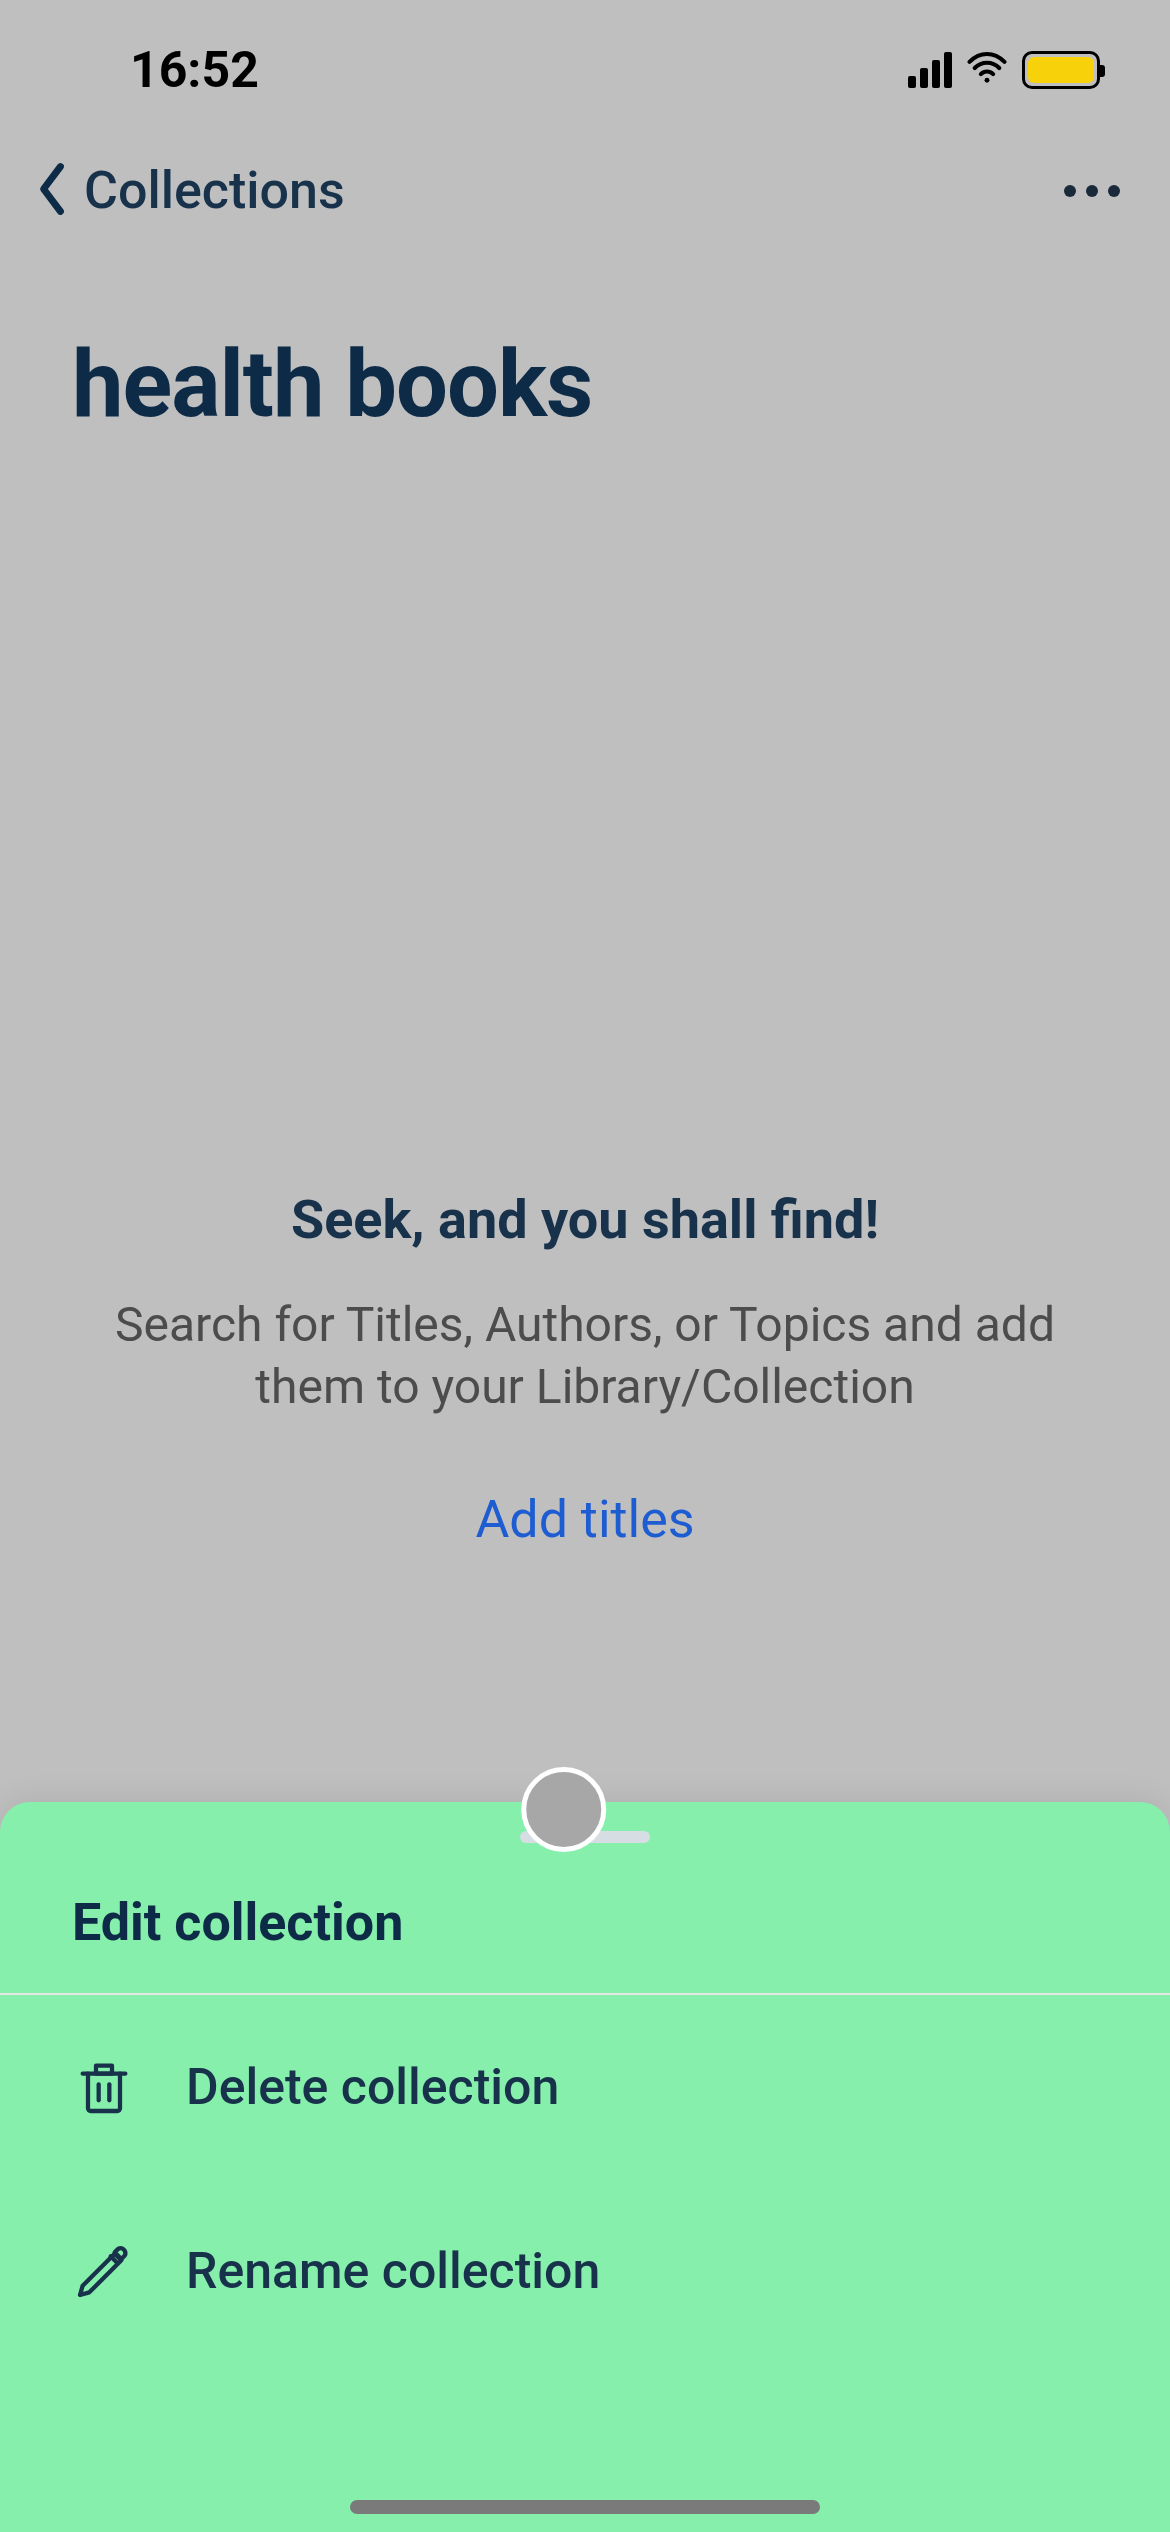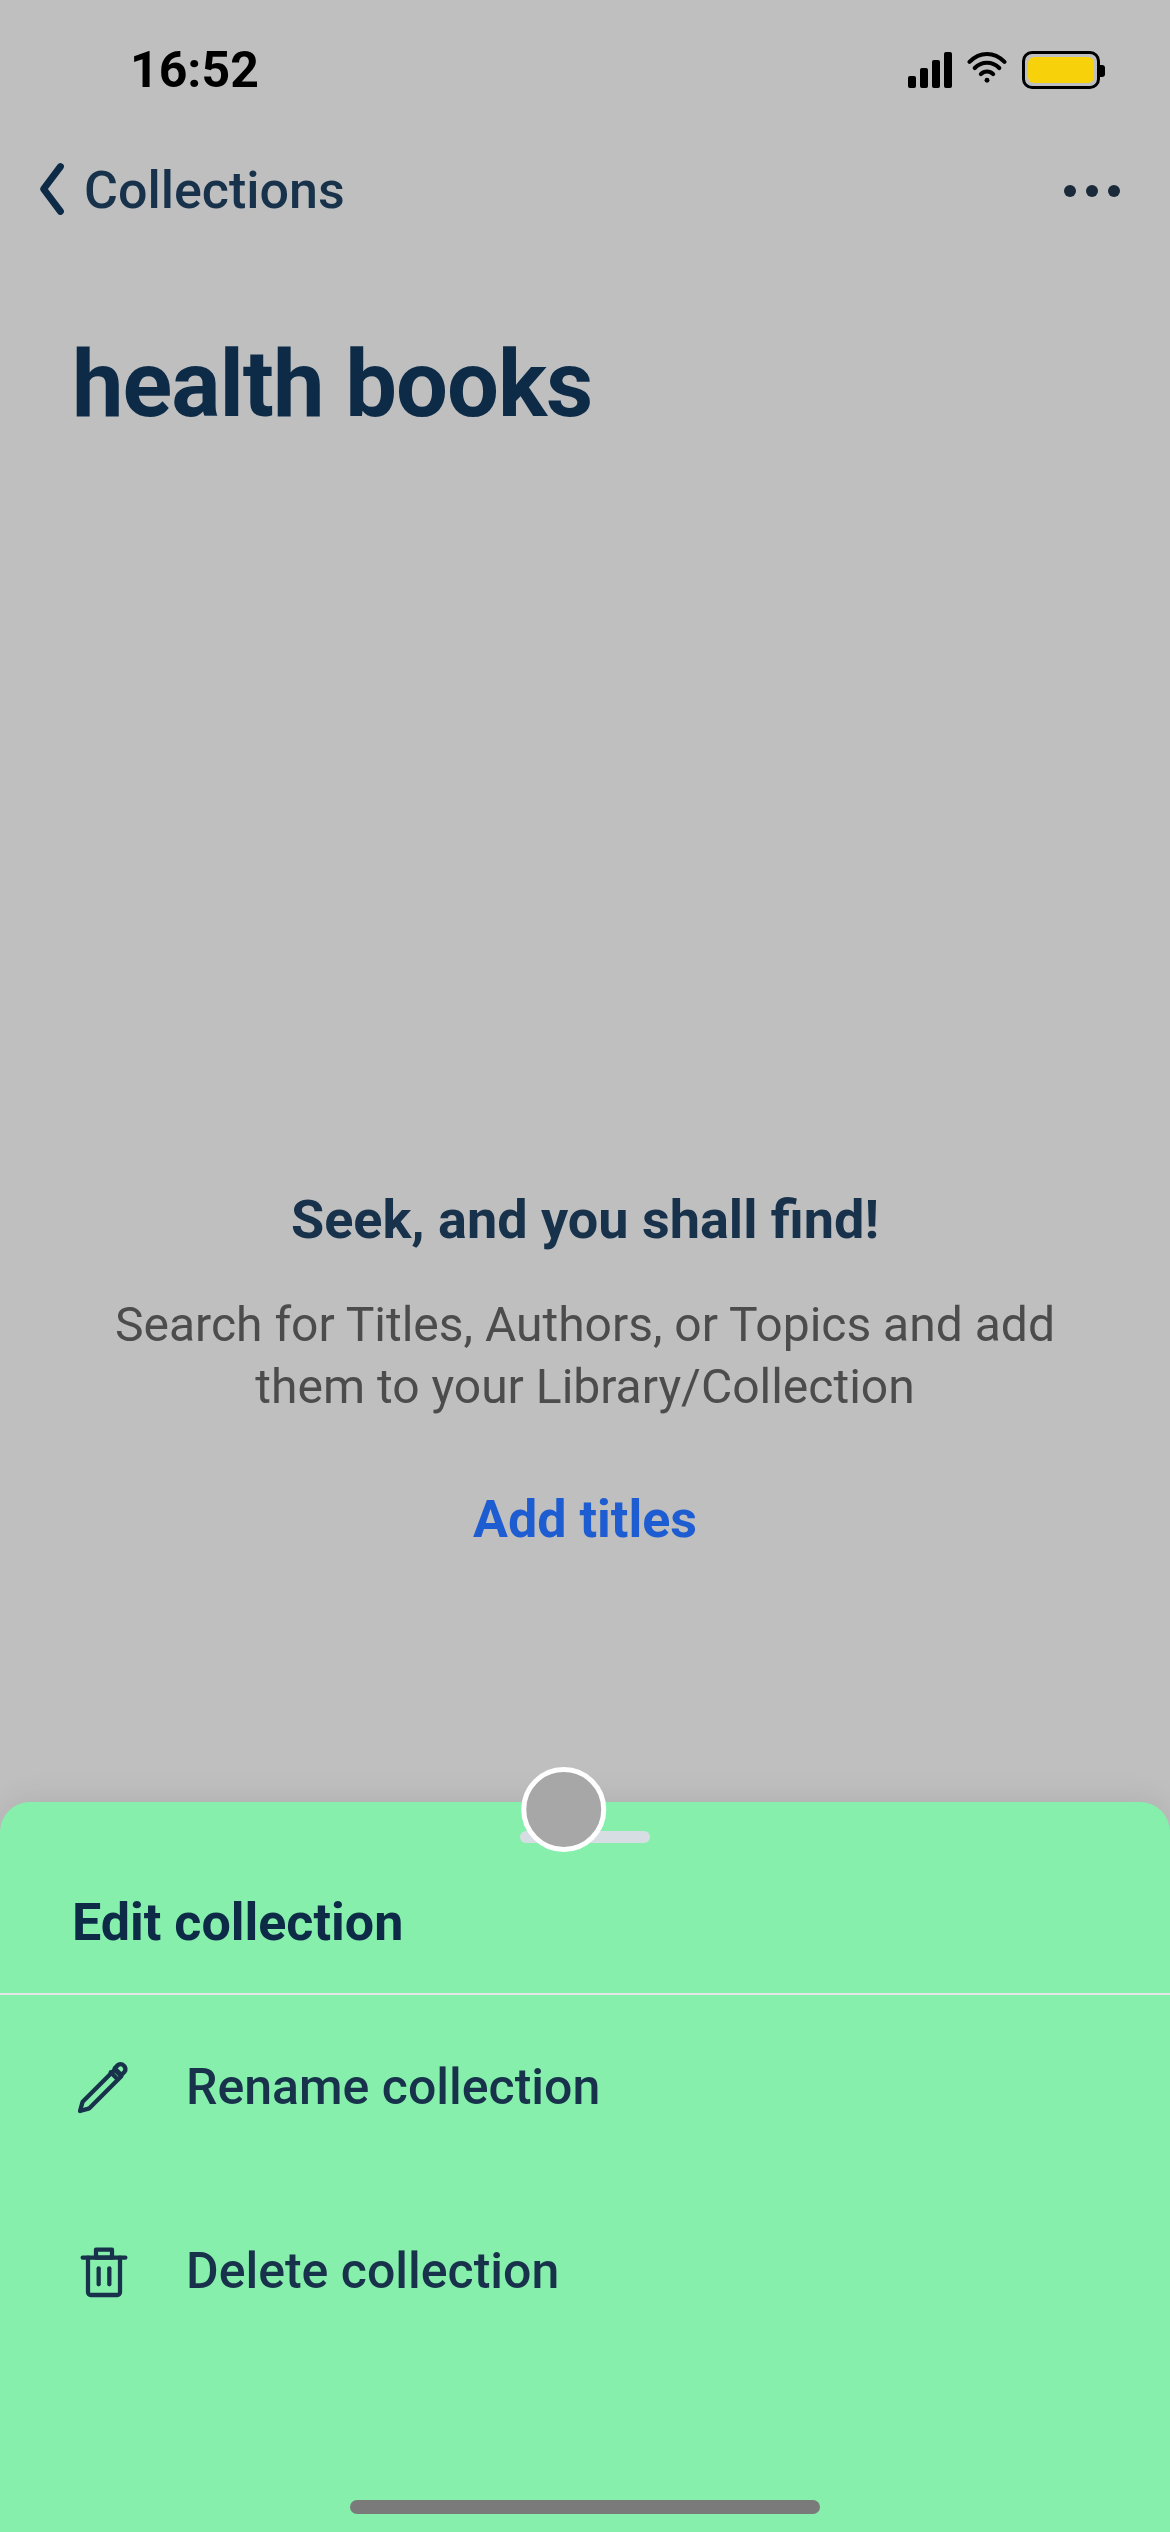--- a/index.html
+++ b/index.html
@@ -123,21 +123,21 @@
   }
   .empty-sub {
     font-size: 48px;
     color: #4c4c4c;
     margin-top: 43px;
     line-height: 1.3;
   }
   .add-titles {
     display: inline-block;
     font-size: 52px;
-    font-weight: 700;
+    font-weight: 400;
     color: #1e5dd1;
     margin-top: 70px;
     cursor: pointer;
     text-align: center;
   }
 
   
   .sheet {
     position: absolute;
     left: 0;
@@ -270,35 +270,35 @@
   <div class="grab-area">
     <div class="grabber-line"></div>
     <div class="grabber-knob"></div>
   </div>
   <div class="sheet-title">Edit collection</div>
   <div class="sheet-divider"></div>
 
   <div class="sheet-item">
     <span class="icon-slot">
       <svg viewBox="0 0 24 24" fill="none" stroke="#17324a" stroke-width="1.6" stroke-linecap="round" stroke-linejoin="round">
-        <path d="M3 21l3.5-1 12-12-2.5-2.5-12 12L3 21z"></path>
-        <path d="M14.5 6.5l2.5 2.5"></path>
-        <path d="M17.2 3.8a1.8 1.8 0 0 1 2.5 2.5l-1.2 1.2-2.5-2.5 1.2-1.2z"></path>
-      </svg>
-    </span>
-    <span class="sheet-item-label">Rename collection</span>
-  </div>
-
-  <div class="sheet-item">
-    <span class="icon-slot">
-      <svg viewBox="0 0 24 24" fill="none" stroke="#17324a" stroke-width="1.6" stroke-linecap="round" stroke-linejoin="round">
         <path d="M4 7h16"></path>
         <path d="M9 4h6v3H9z"></path>
         <path d="M6 7v13a1 1 0 0 0 1 1h10a1 1 0 0 0 1-1V7"></path>
         <line x1="10" y1="11" x2="10" y2="17"></line>
         <line x1="14" y1="11" x2="14" y2="17"></line>
       </svg>
     </span>
     <span class="sheet-item-label">Delete collection</span>
   </div>
 
+  <div class="sheet-item">
+    <span class="icon-slot">
+      <svg viewBox="0 0 24 24" fill="none" stroke="#17324a" stroke-width="1.6" stroke-linecap="round" stroke-linejoin="round">
+        <path d="M3 21l3.5-1 12-12-2.5-2.5-12 12L3 21z"></path>
+        <path d="M14.5 6.5l2.5 2.5"></path>
+        <path d="M17.2 3.8a1.8 1.8 0 0 1 2.5 2.5l-1.2 1.2-2.5-2.5 1.2-1.2z"></path>
+      </svg>
+    </span>
+    <span class="sheet-item-label">Rename collection</span>
+  </div>
+
   <div class="home-indicator"></div>
 </div>
 
 </body></html>

